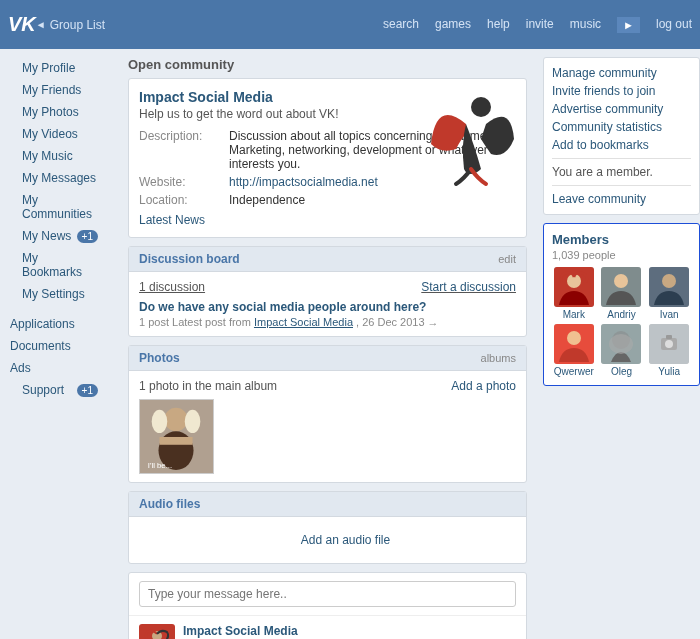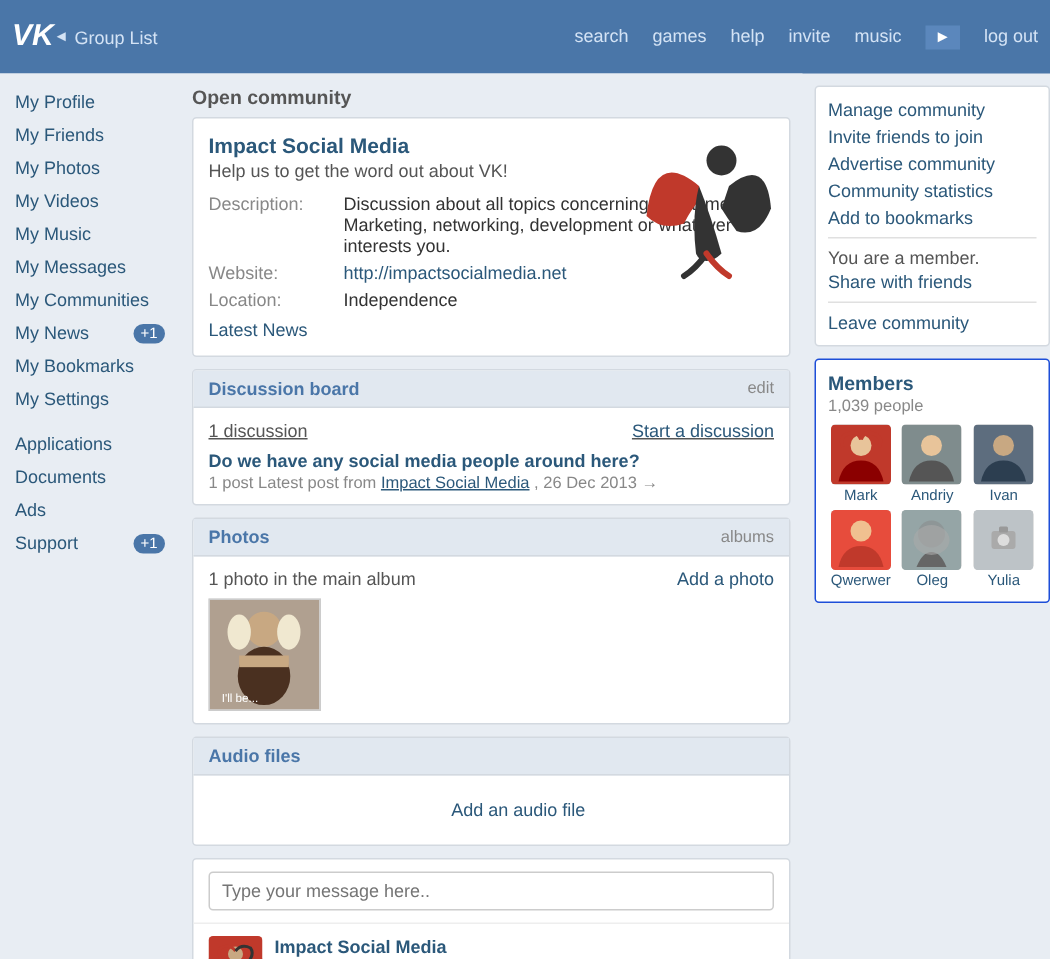--- a/index.html
+++ b/index.html
@@ -48,21 +48,21 @@
     }
 
     
     #sidebar {
       width: 120px;
       background: #e8edf3;
       padding: 8px 0;
       flex-shrink: 0;
     }
     .sidebar-item {
-      padding: 4px 10px;
+      padding: 4px 22px;
       font-size: 12px;
       color: #2b587a;
       cursor: pointer;
       display: flex;
       align-items: center;
       justify-content: space-between;
     }
     .badge {
       background: #4a76a8;
       color: #fff;
@@ -514,21 +514,20 @@
 
   <div id="rightsidebar">
     <div class="right-links">
       <a class="right-link">Manage community</a>
       <a class="right-link">Invite friends to join</a>
       <a class="right-link">Advertise community</a>
       <a class="right-link">Community statistics</a>
       <a class="right-link">Add to bookmarks</a>
       <div class="right-divider"></div>
       <div class="right-member-text">You are a member.</div>
-      <a class="right-share-link">Share with friends</a>
       <div class="right-divider"></div>
       <a class="right-leave-link">Leave community</a>
     </div>
 
     <div class="members-block">
       <div class="members-title">Members</div>
       <div class="members-count">1,039 people</div>
       <div class="members-grid">
 
         <div class="member-item">

